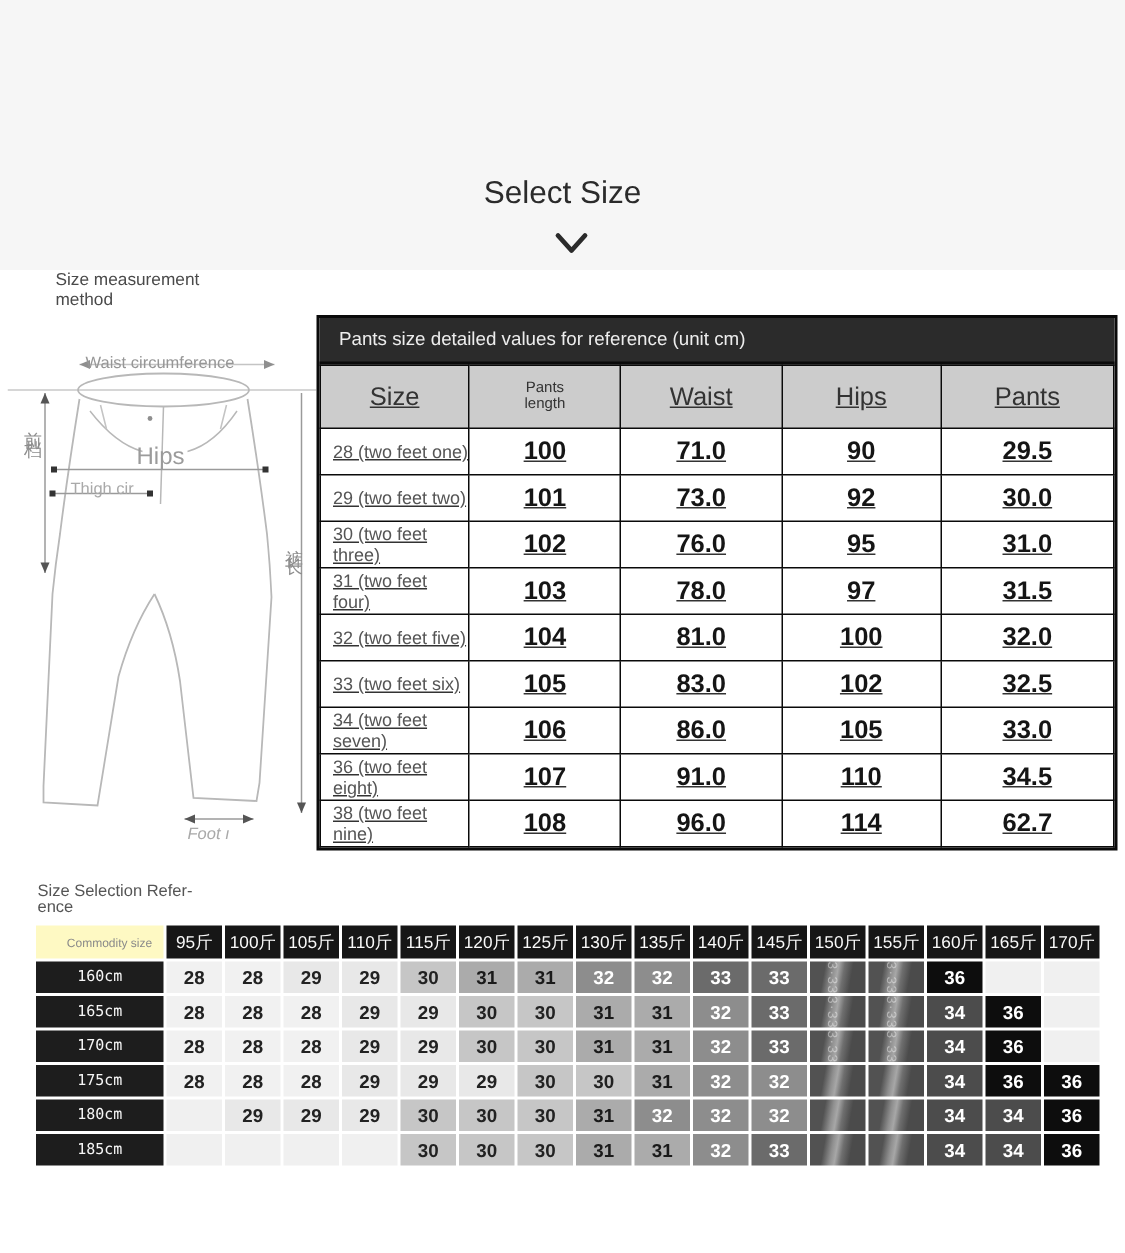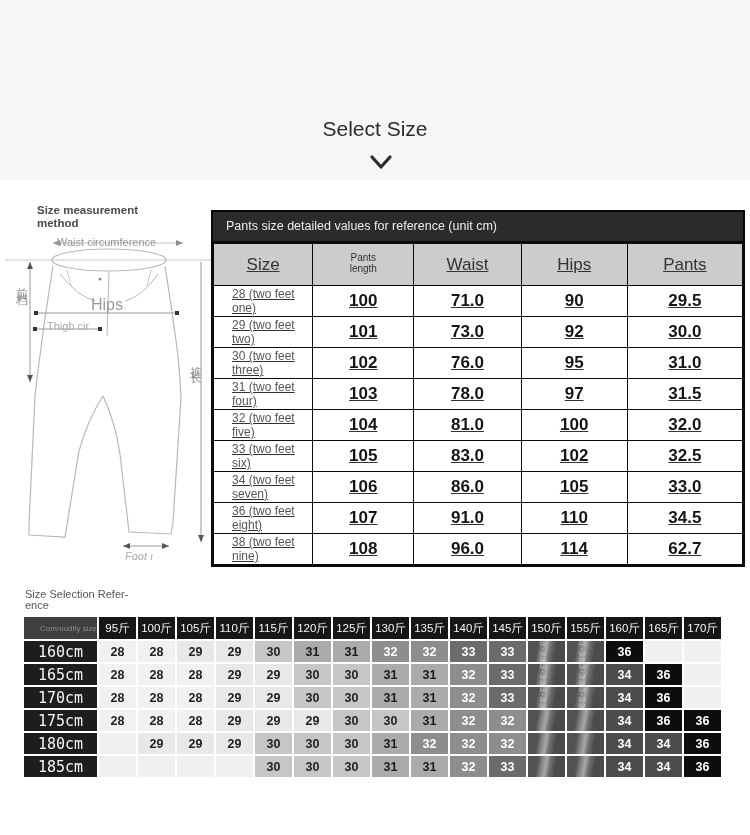--- a/index.html
+++ b/index.html
@@ -5,50 +5,50 @@
   html,body{margin:0;padding:0;}
   body{
     width:750px;height:835px;position:relative;background:#ffffff;
     font-family:"Liberation Sans", sans-serif;color:#333;overflow:hidden;
   }
   .top-section{position:absolute;left:0;top:0;width:750px;height:180px;background:#f6f6f6;}
   .page-title{position:absolute;left:272px;top:36px;font-size:28px;line-height:33px;color:#3b3b3b;}
   .select-size{position:absolute;left:0;top:117px;width:750px;text-align:center;font-size:21px;color:#2b2b2b;}
   .chevron{position:absolute;left:368px;top:153px;width:26px;height:20px;cursor:pointer;}
 
-  .measure-heading{position:absolute;left:37px;top:204px;font-size:11.5px;line-height:13px;color:#4a4a4a;font-weight:bold;}
+  .measure-heading{position:absolute;left:37px;top:181px;font-size:11.5px;line-height:13px;color:#4a4a4a;}
 
   .diagram{position:absolute;left:5px;top:216px;width:208px;height:352px;}
   .diagram svg{position:absolute;left:0;top:0;}
   .dlabel{position:absolute;color:#9a9a9a;white-space:nowrap;}
   .dl-waist{left:52px;top:20px;font-size:11px;color:#969696;}
   .dl-rise{left:8px;top:62px;font-size:12px;writing-mode:vertical-rl;letter-spacing:6px;color:#8d8d8d;}
   .dl-hips{left:86px;top:80px;font-size:16px;color:#9b9b9b;}
   .dl-thigh{left:42px;top:104px;font-size:11px;color:#a9a9a9;}
   .dl-plen{left:182px;top:140px;font-size:12px;writing-mode:vertical-rl;letter-spacing:6px;color:#8d8d8d;}
   .dl-foot{left:120px;top:334px;font-size:11px;color:#a9a9a9;font-style:italic;}
 
   .pants-table{position:absolute;left:211px;top:210px;width:534px;border:2px solid #0a0a0a;background:#fff;box-sizing:border-box;}
   .pt-titlebar{background:#2b2b2b;color:#ededed;font-size:12.5px;height:29px;line-height:29px;padding-left:13px;border-bottom:2px solid #0a0a0a;}
   .pants-table table{border-collapse:collapse;width:100%;table-layout:fixed;text-decoration:underline;}
   .pants-table th,.pants-table td{border:1.5px solid #0a0a0a;text-align:center;padding:0;}
   .pants-table th{background:#cccccc;height:41px;font-size:17px;font-weight:normal;color:#333;}
   .pants-table th .small-hd{display:inline-block;width:44px;font-size:10px;line-height:11px;color:#333;}
   .pants-table td{height:30px;}
-  .pants-table td.size-label{font-size:12px;color:#555;text-align:left;padding-left:18px;}
+  .pants-table td.size-label{font-size:12px;color:#555;text-align:left;padding-left:8px;}
   .pants-table td.num{font-size:17px;font-weight:bold;color:#151515;}
   .c0{width:99px;} .c1{width:101px;} .c2{width:107px;} .c3{width:106px;} .c4{width:115px;}
 
   .ref-heading{position:absolute;left:25px;top:589px;font-size:11px;line-height:11px;color:#555;}
 
   .size-grid{position:absolute;left:22px;top:615px;border-collapse:separate;border-spacing:2px;}
   .size-grid td,.size-grid th{padding:0;text-align:center;}
-  .size-grid th.corner{width:72px;height:22px;background:#404040;color:#8a8a8a;font-size:8px;font-weight:normal;text-align:right;padding-left:1px;}
+  .size-grid th.corner{width:72px;height:22px;background:#fef9c3;color:#8a8a8a;font-size:8px;font-weight:normal;text-align:center;padding-left:13px;}
   .size-grid th.weight{width:37px;height:22px;background:#161616;color:#fafafa;font-size:11.5px;font-weight:normal;}
-  .size-grid td.height-label{background:#1d1d1d;color:#f5f5f5;font-size:15px;height:21px;font-family:"DejaVu Sans Mono", monospace;}
+  .size-grid td.height-label{background:#1d1d1d;color:#f5f5f5;font-size:10px;height:21px;font-family:"DejaVu Sans Mono", monospace;}
   .size-grid td.val{height:21px;font-size:12.5px;font-weight:bold;position:relative;overflow:hidden;}
   .size-grid td.wm{background:linear-gradient(100deg,#525252 26%,#8f8f8f 40%,#a7a7a7 48%,#6f6f6f 58%,#4b4b4b 72%);}
   .ghost{position:absolute;left:10px;top:0px;writing-mode:vertical-rl;font-size:9px;font-weight:normal;color:rgba(255,255,255,0.42);letter-spacing:1px;}
 </style>
 </head>
 <body>
 
 <div class="top-section">
   <div class="select-size">Select Size</div>
   <div class="chevron">

